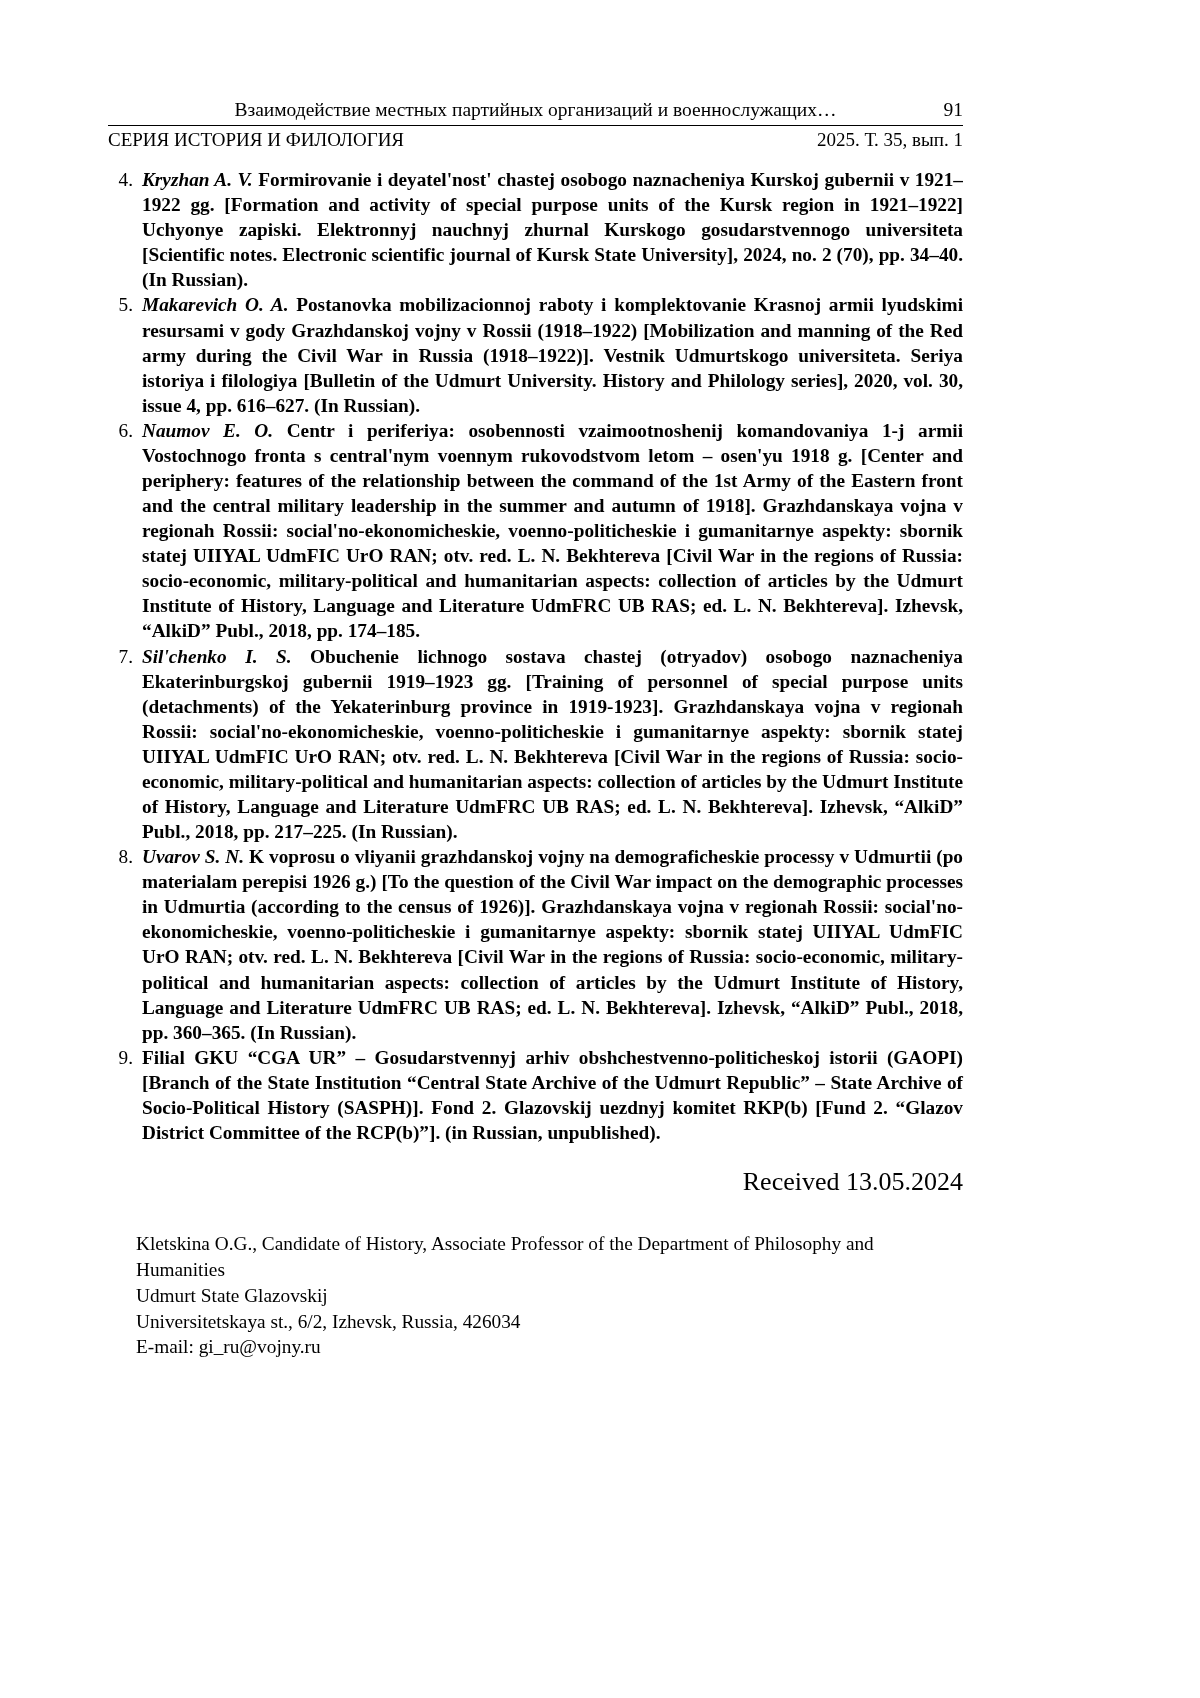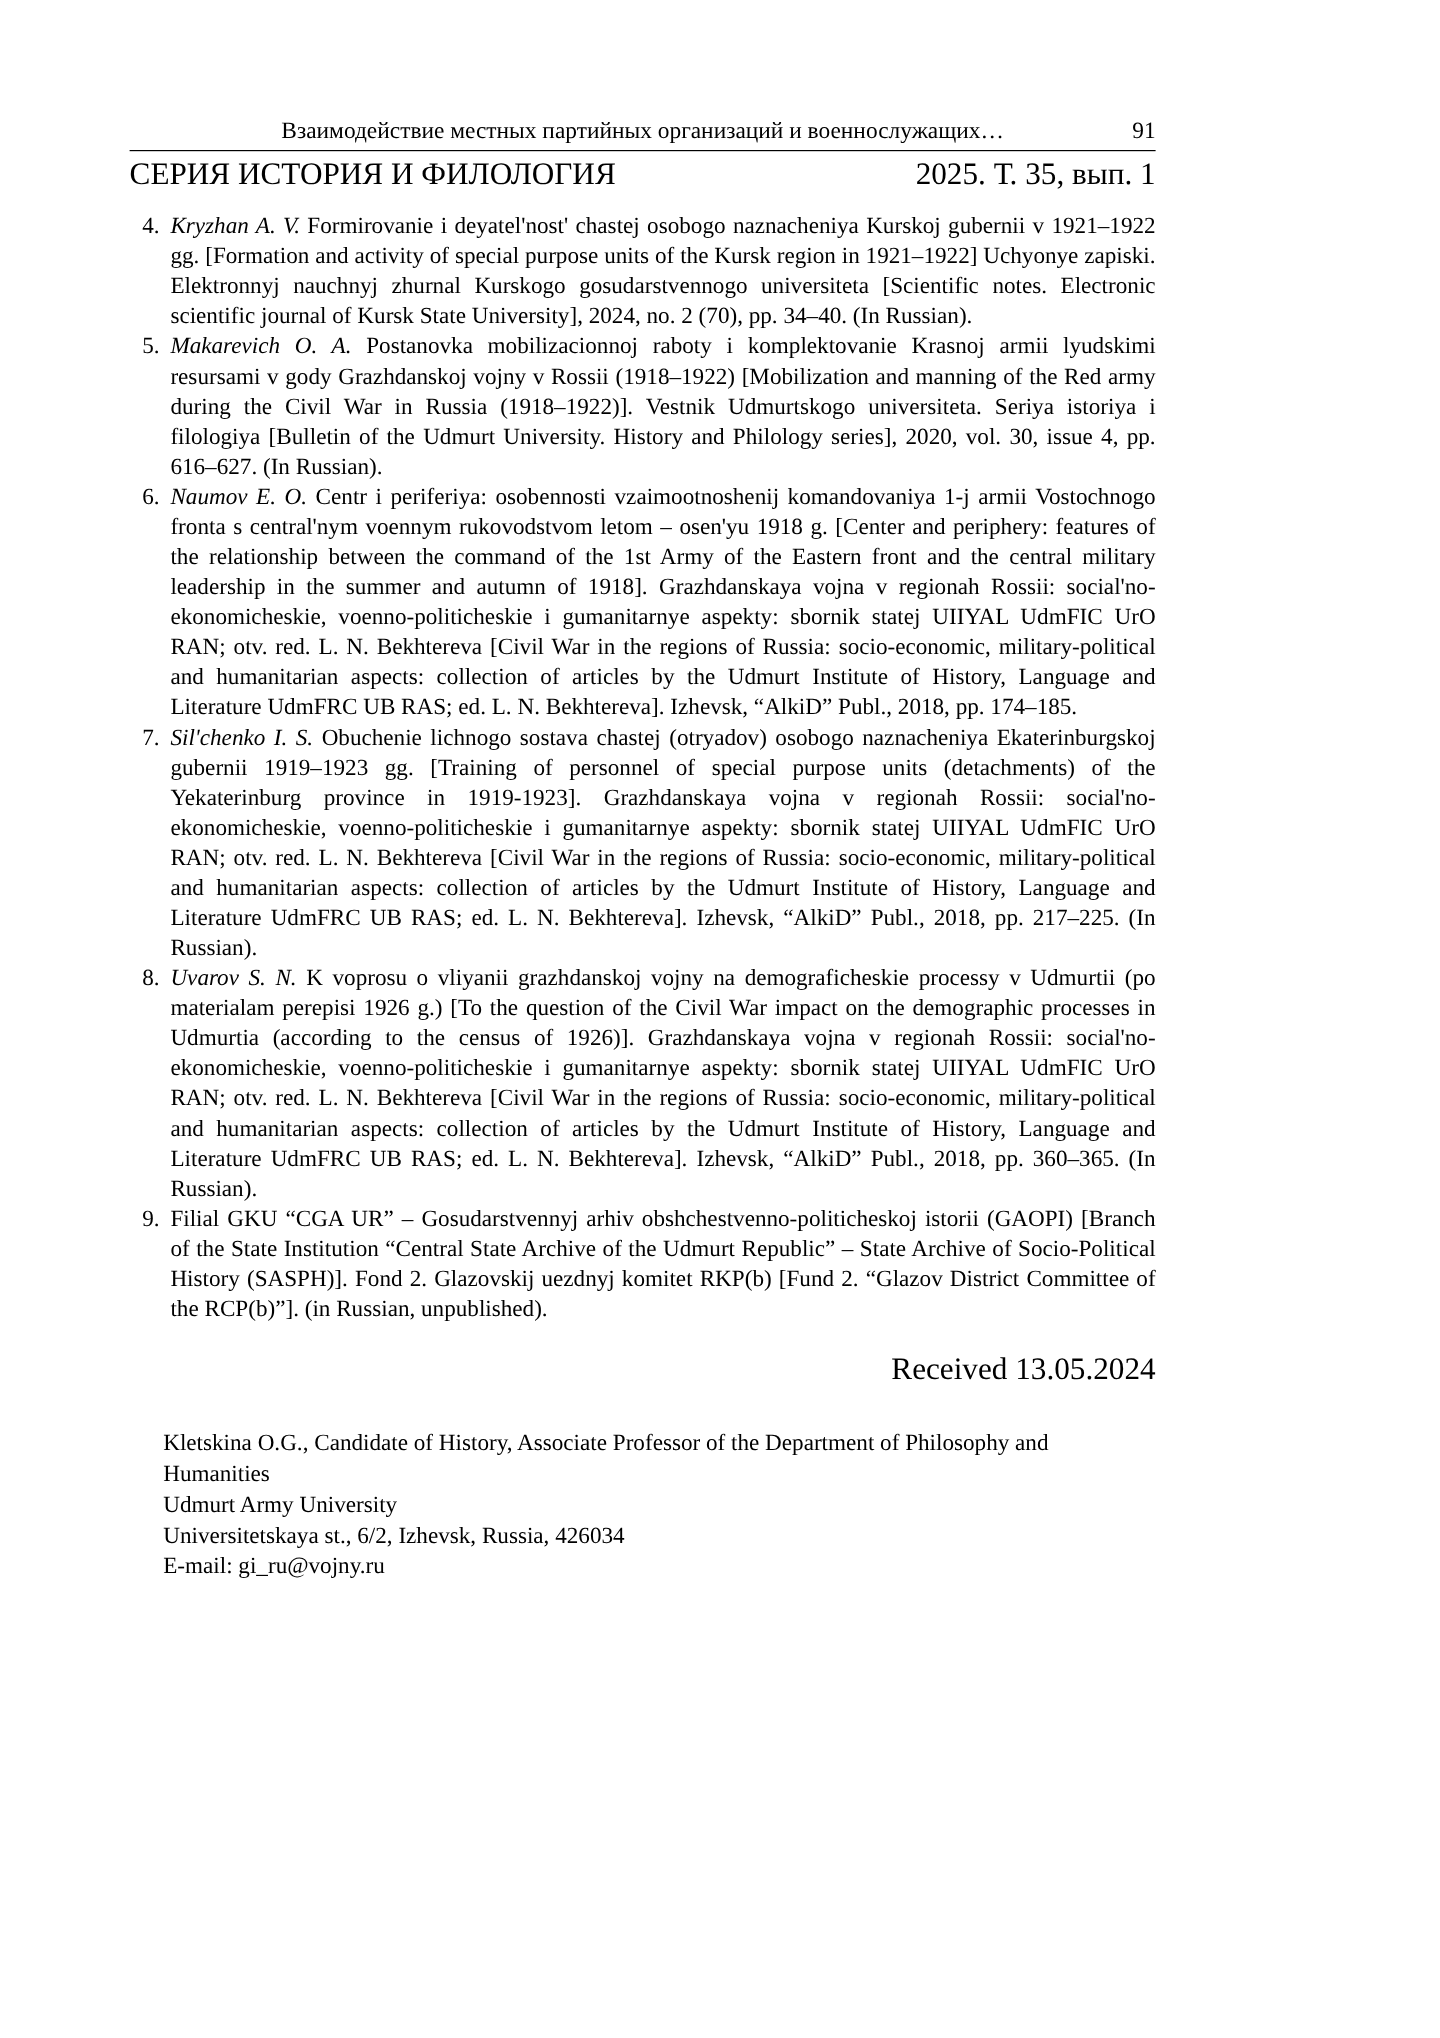--- a/index.html
+++ b/index.html
@@ -43,21 +43,21 @@
   }
   .rule {
     border-bottom: 1.2px solid #000;
     margin-top: 3px;
     margin-bottom: 2px;
   }
   .runhead-line2 {
     display: flex;
     justify-content: space-between;
     align-items: baseline;
-    font-size: 26px;
+    font-size: 19px;
     line-height: 1.3;
   }
   
   .reflist {
     margin-top: 14px;
   }
   .ref {
     display: flex;
     align-items: flex-start;
     font-size: 19.3px;
@@ -71,20 +71,21 @@
     text-align: right;
     padding-right: 9px;
     box-sizing: border-box;
     white-space: nowrap;
   }
   .ref .body {
     flex: 1 1 auto;
     text-align: justify;
     text-justify: inter-word;
     hyphens: manual;
+    font-weight: bold;
   }
   .ref .body i {
     font-style: italic;
   }
   
   .received {
     text-align: right;
     font-size: 26px;
     margin-top: 22px;
   }
@@ -147,18 +148,18 @@
       <span class="num">9.</span>
       <span class="body"><i></i><span>Filial GKU “CGA UR” – Gosudarstvennyj arhiv obshchestvenno-politicheskoj istorii (GAOPI) [Branch of the State Institution “Central State Archive of the Udmurt Republic” – State Archive of Socio-Political History (SASPH)]. Fond 2. Glazovskij uezdnyj komitet RKP(b) [Fund 2. “Glazov District Committee of the RCP(b)”]. (in Russian, unpublished).</span></span>
     </div>
 
   </section>
 
   <div class="received">Received 13.05.2024</div>
 
   <section class="authorblock">
     <div>Kletskina O.G., Candidate of History, Associate Professor of the Department of Philosophy and Humanities</div>
-    <div>Udmurt Army University</div>
+    <div>Udmurt State Glazovskij</div>
     <div>Universitetskaya st., 6/2, Izhevsk, Russia, 426034</div>
     <div>E-mail: gi_ru@vojny.ru</div>
   </section>
 
 </div>
 
 </body></html>

